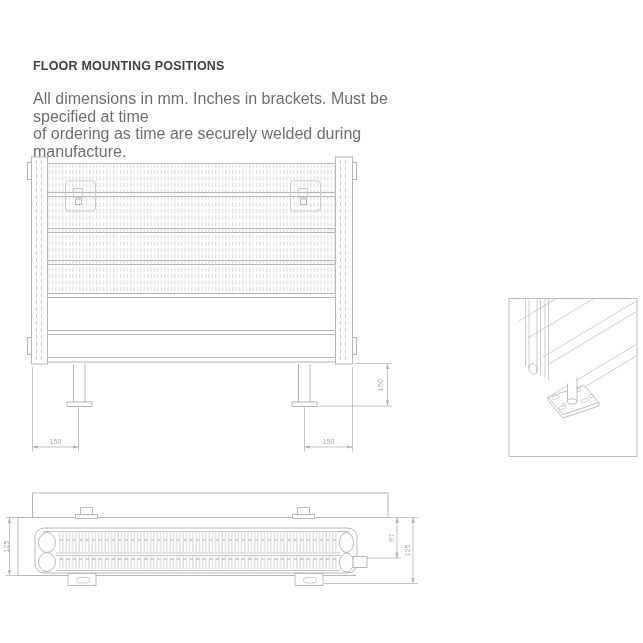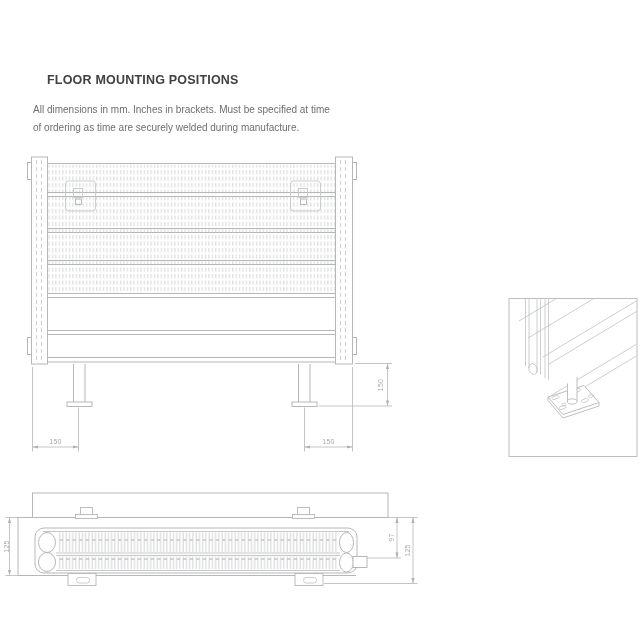--- a/index.html
+++ b/index.html
@@ -2,24 +2,24 @@
 <html><head>
 <meta charset="utf-8">
 <style>
   html,body{margin:0;padding:0;}
   body{
     width:643px;height:643px;background:#ffffff;position:relative;overflow:hidden;
     font-family:"Liberation Sans",sans-serif;
   }
   .header{position:absolute;left:33px;top:59px;width:400px;}
   .header h1{
-    margin:14px;font-size:12.5px;font-weight:bold;color:#414042;letter-spacing:.2px;
+    margin:0;font-size:12.5px;font-weight:bold;color:#414042;letter-spacing:.2px;
   }
   .header p{
-    margin:11px 0 0 0;font-size:10px;color:#6d6e71;line-height:17.5px;font-weight:normal;
+    margin:17px 0 0 0;font-size:16px;color:#6d6e71;line-height:17.5px;font-weight:normal;
   }
   .drawing{position:absolute;left:0;top:0;width:643px;height:643px;}
   svg text.dim{
     font-family:"Liberation Sans",sans-serif;font-size:7px;fill:#a8aaac;letter-spacing:.3px;
   }
 </style>
 </head>
 <body>
 
 <div class="header">

